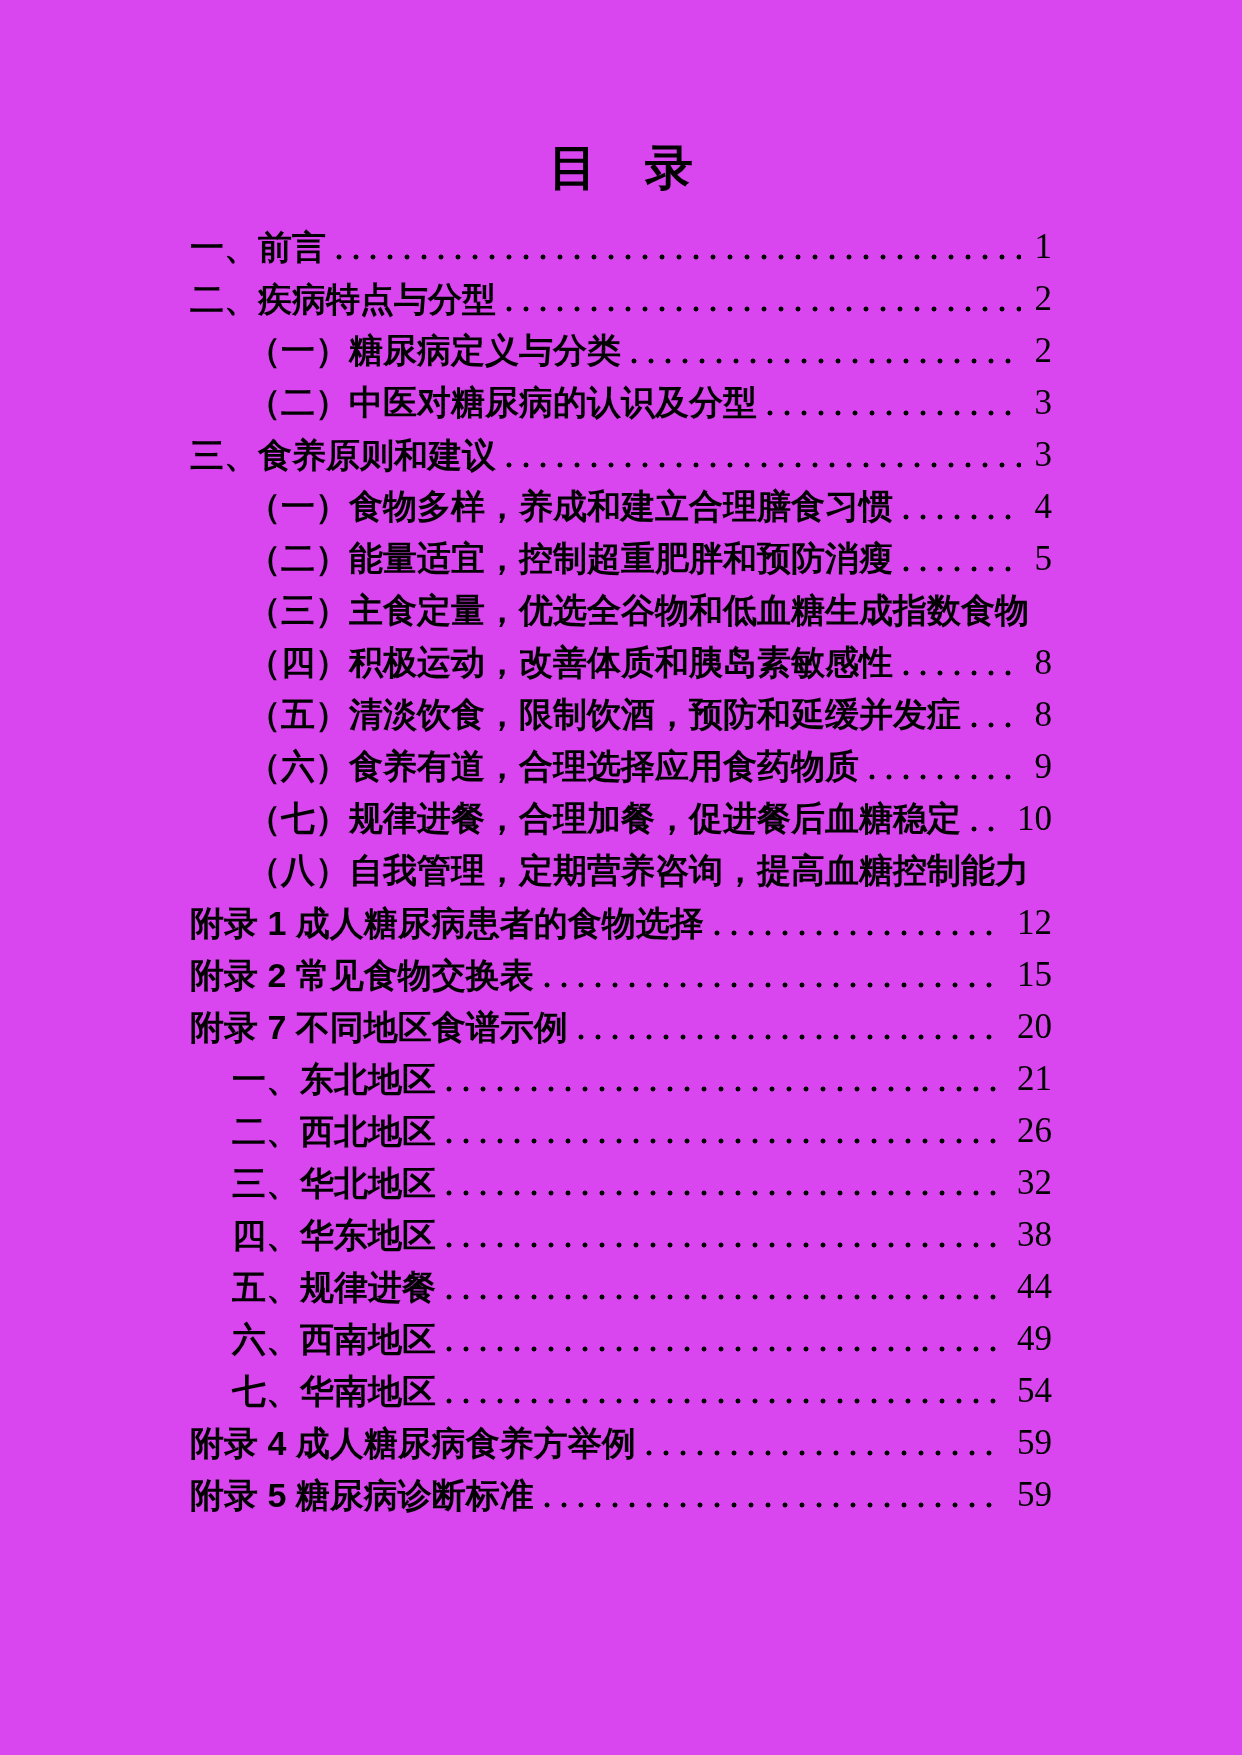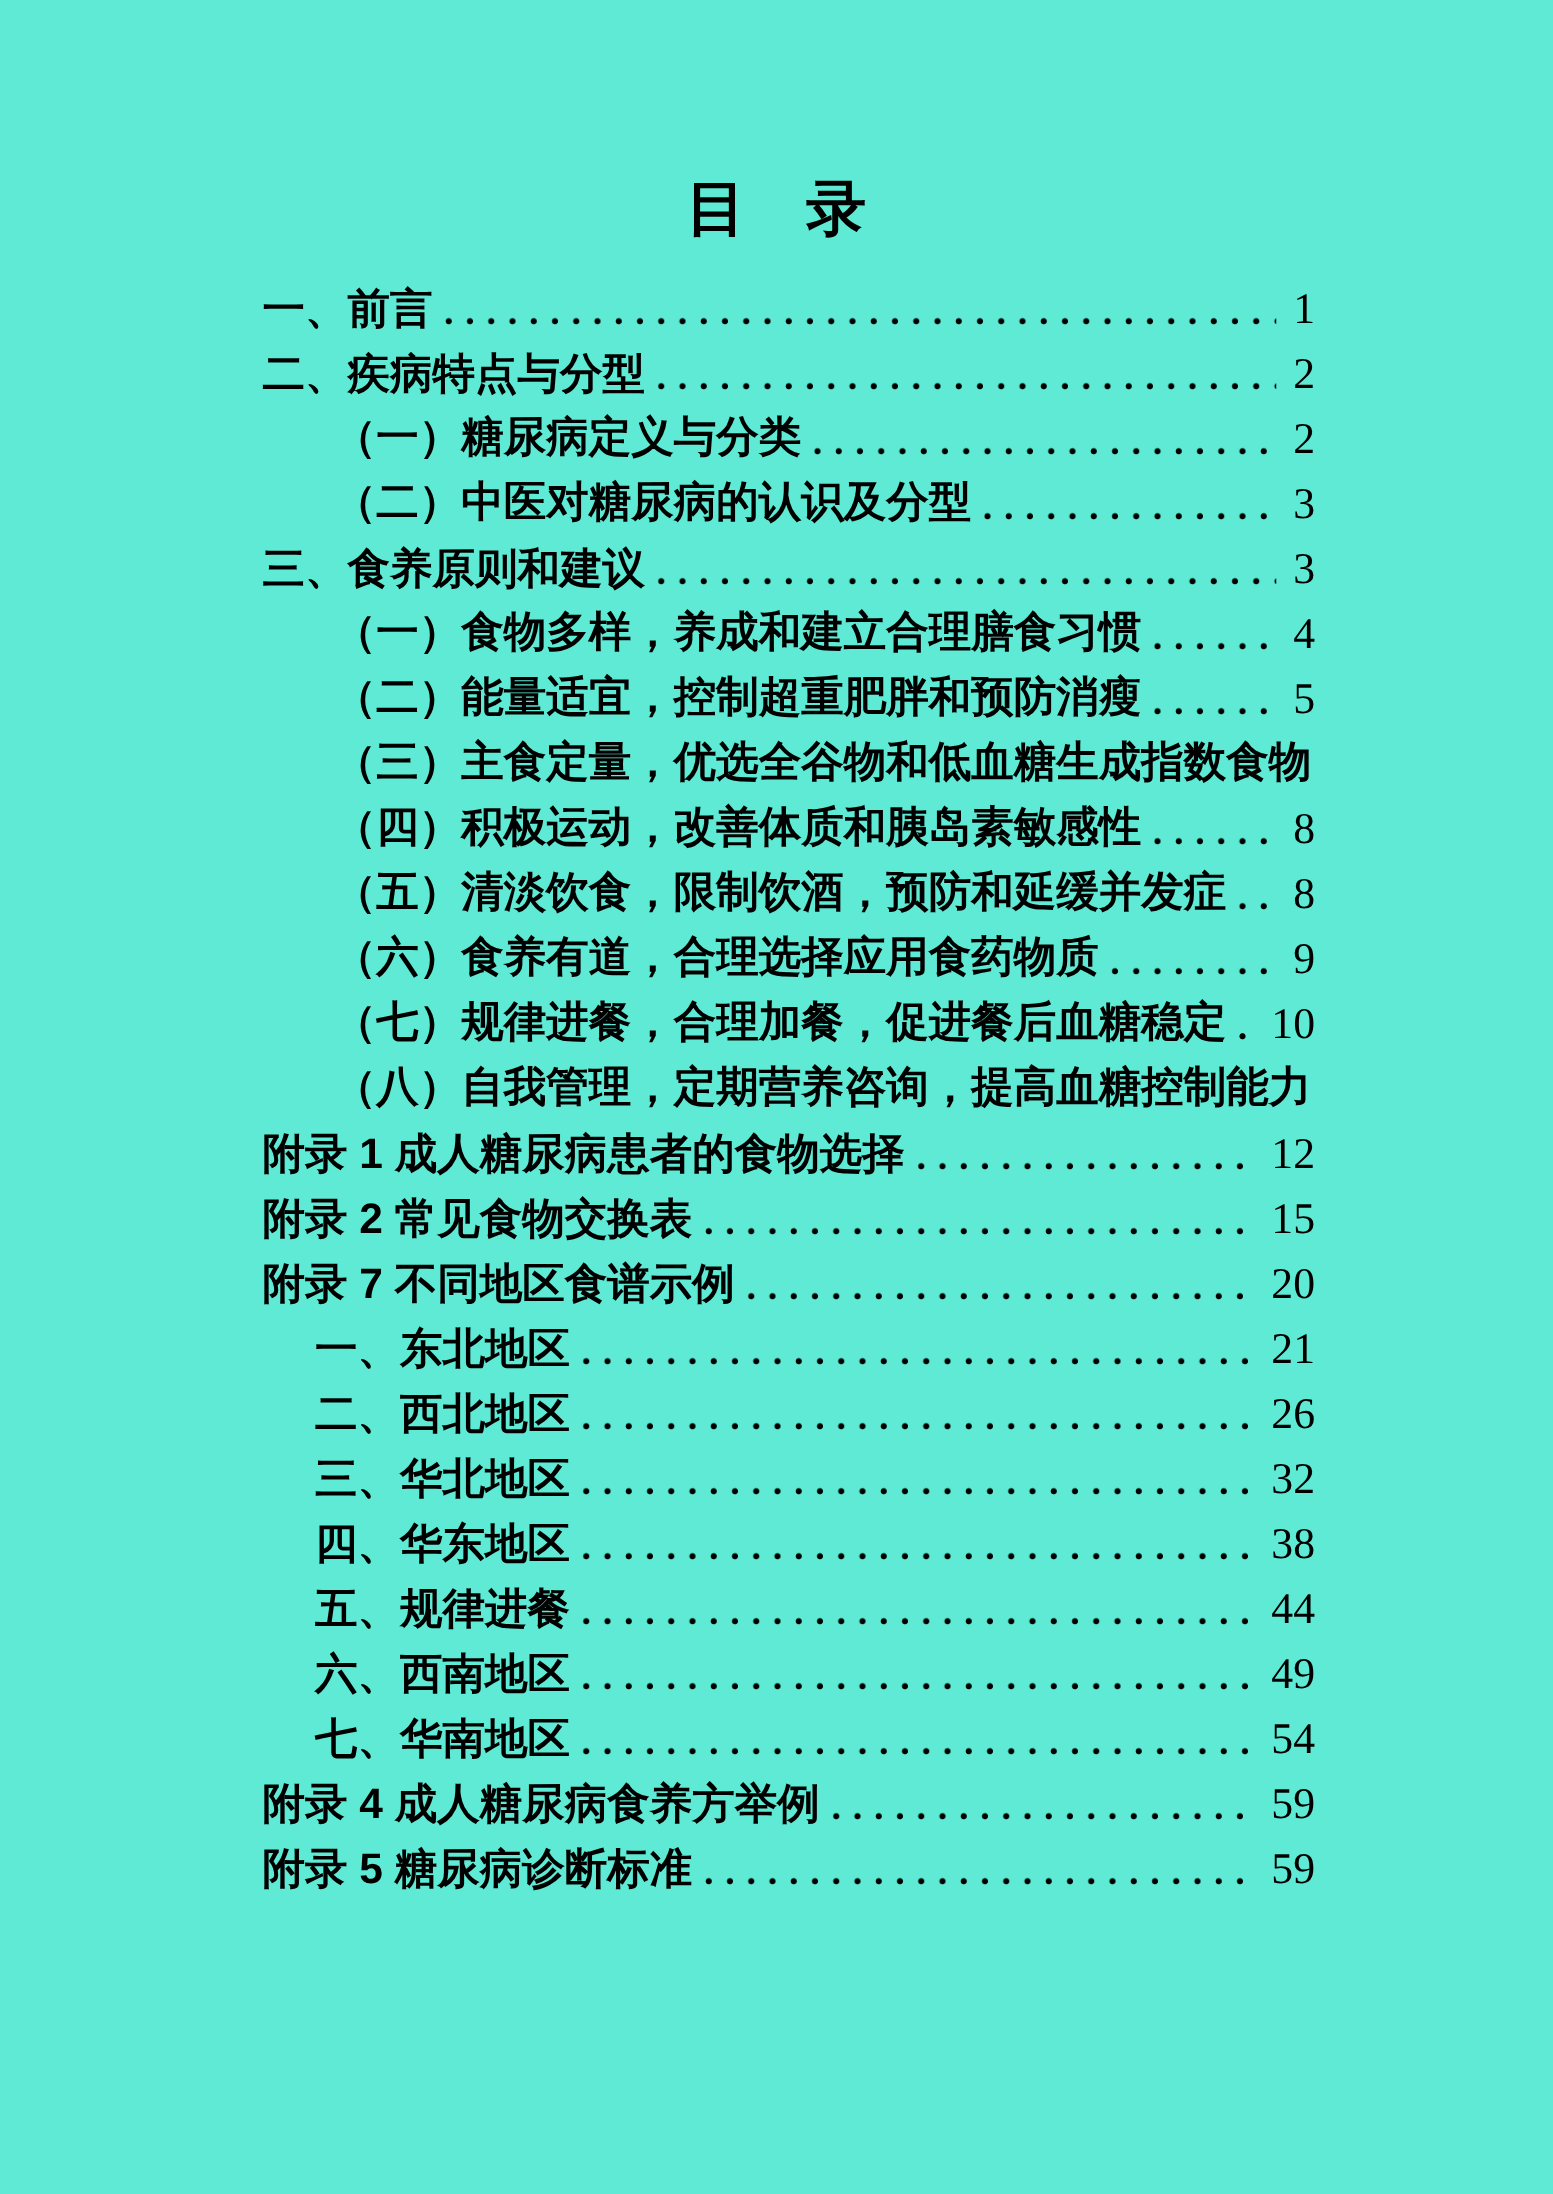--- a/index.html
+++ b/index.html
@@ -10,21 +10,21 @@
   body {
     width: 1242px;
     height: 1755px;
     position: relative;
     color: #000000;
     overflow: hidden;
   }
   .page {
     width: 1242px;
     height: 1755px;
-    background: #5eead4;
+    background: #d946ef;
   }
   .toc-title {
     margin: 0;
     padding-top: 132px;
     height: 72px;
     line-height: 72px;
     text-align: center;
     font-family: "Liberation Serif", "DejaVu Serif", serif;
     font-weight: 700;
     font-size: 48px;
@@ -37,21 +37,20 @@
     display: flex;
     align-items: stretch;
     height: 52px;
     overflow: hidden;
   }
   .toc-label {
     line-height: 52px;
     font-size: 34px;
     white-space: nowrap;
     color: #000000;
-    margin-left: 20px;
   }
   .toc-row.hei .toc-label {
     font-family: "Liberation Sans", "DejaVu Sans", sans-serif;
     font-weight: 700;
   }
   .toc-row.kai .toc-label {
     font-family: "Liberation Serif", "DejaVu Serif", serif;
     font-weight: 700;
   }
   .toc-row.lv0 { padding-left: 0; }

